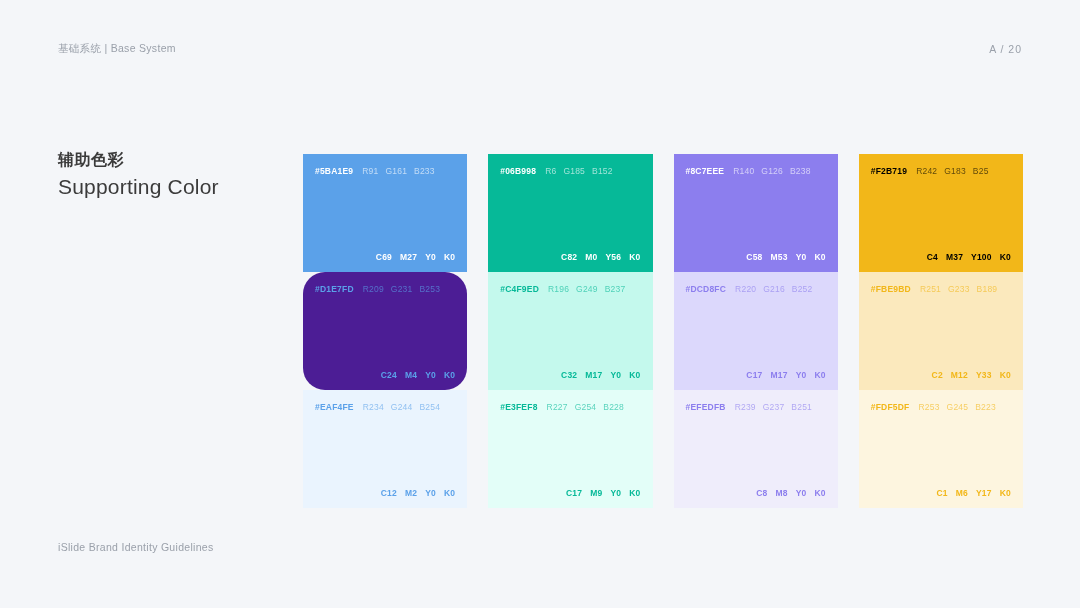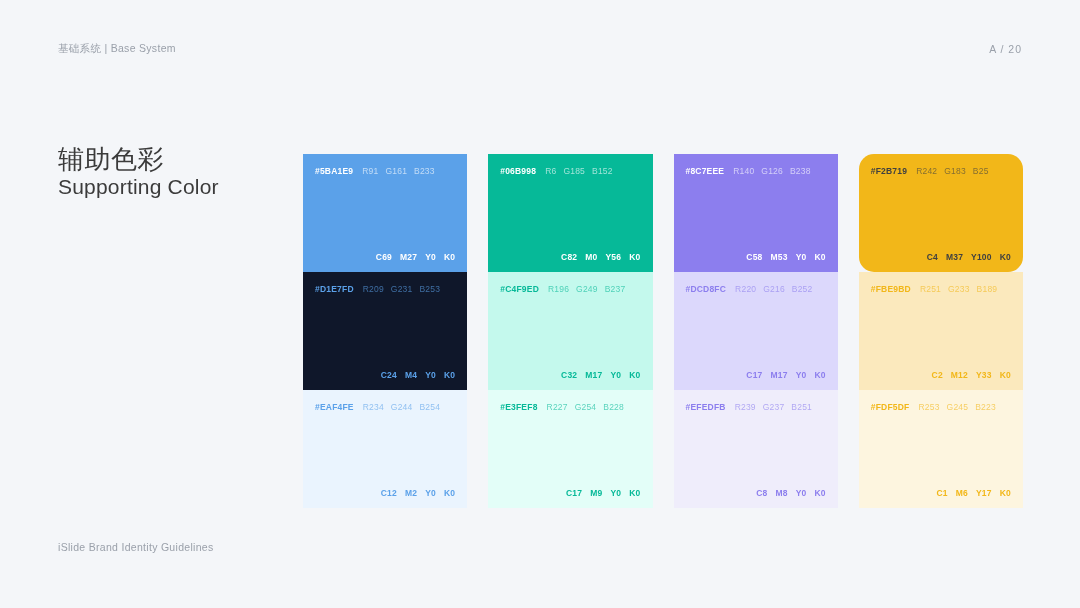--- a/index.html
+++ b/index.html
@@ -56,25 +56,25 @@
 
   
   .left-col {
     position: absolute;
     left: 58px;
     top: 146px;
     width: 205px;
   }
 
   .title-cn {
-    font-size: 26px;
+    font-size: 16px;
     line-height: 27px;
     color: #3b3b3b;
     letter-spacing: 0.5px;
-    font-weight: 400;
+    font-weight: 700;
   }
 
   .title-en {
     font-size: 21px;
     line-height: 27px;
     color: #3b3b3b;
     letter-spacing: 0.2px;
     font-weight: 400;
   }
 
@@ -176,21 +176,21 @@
             <span>B233</span>
           </span>
         </div>
         <div class="cmyk txt-strong">
           <span>C69</span>
           <span>M27</span>
           <span>Y0</span>
           <span>K0</span>
         </div>
       </div>
-      <div class="swatch" style="background: #0f172a; color: rgb(91, 161, 233);">
+      <div class="swatch" style="background: #4c1d95; color: rgb(91, 161, 233); border-radius: 22px;">
         <div class="swatch-top">
           <span class="hexcode txt-strong">#D1E7FD</span>
           <span class="rgb txt-soft">
             <span>R209</span>
             <span>G231</span>
             <span>B253</span>
           </span>
         </div>
         <div class="cmyk txt-strong">
           <span>C24</span>
@@ -310,21 +310,21 @@
         </div>
         <div class="cmyk txt-strong">
           <span>C8</span>
           <span>M8</span>
           <span>Y0</span>
           <span>K0</span>
         </div>
       </div>
     </div>
     <div class="swatch-col">
-      <div class="swatch" style="background: rgb(242, 183, 25); color: #404040; border-radius: 15px;">
+      <div class="swatch" style="background: rgb(242, 183, 25); color: #000000;">
         <div class="swatch-top">
           <span class="hexcode txt-strong">#F2B719</span>
           <span class="rgb txt-soft">
             <span>R242</span>
             <span>G183</span>
             <span>B25</span>
           </span>
         </div>
         <div class="cmyk txt-strong">
           <span>C4</span>

